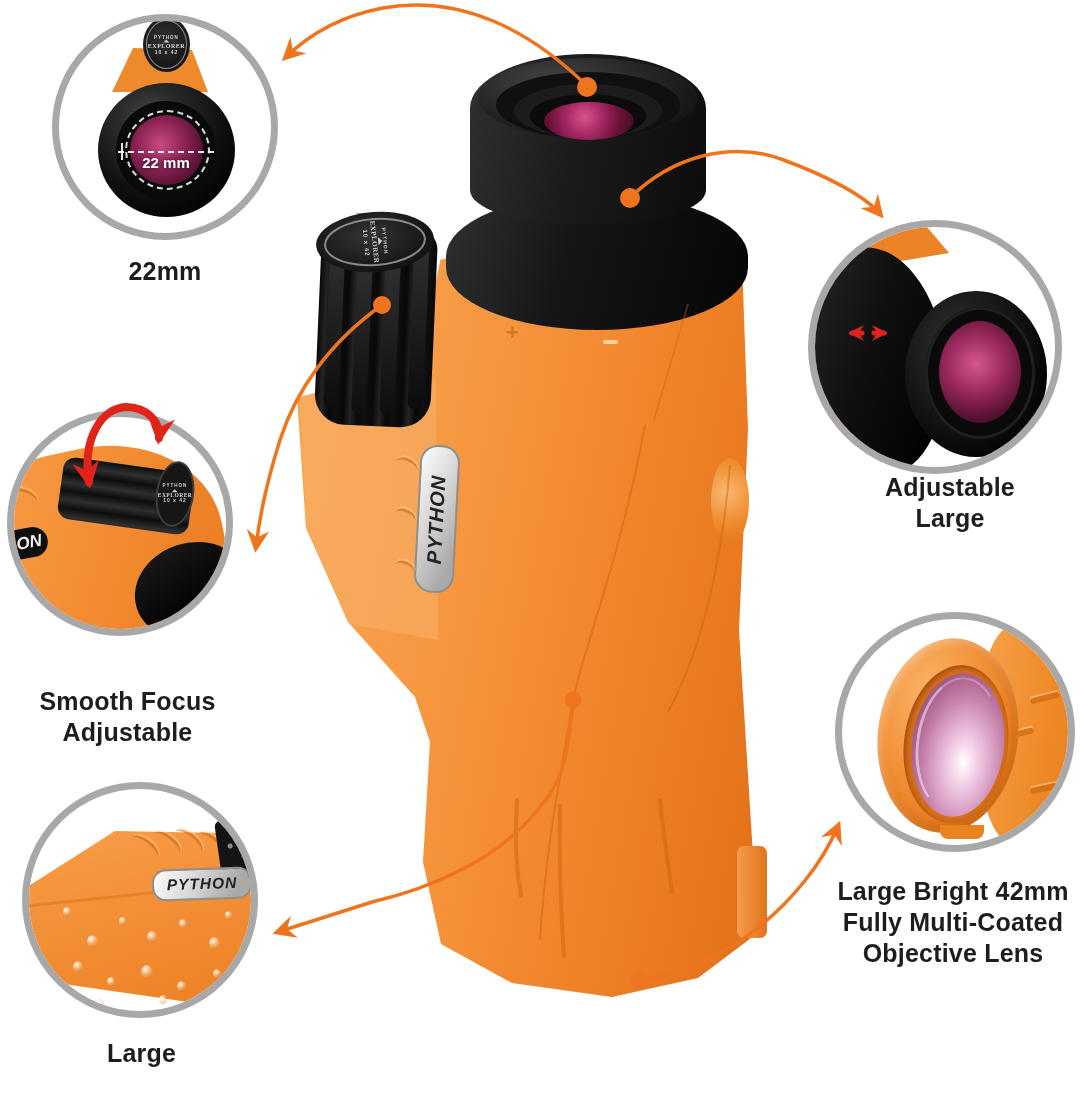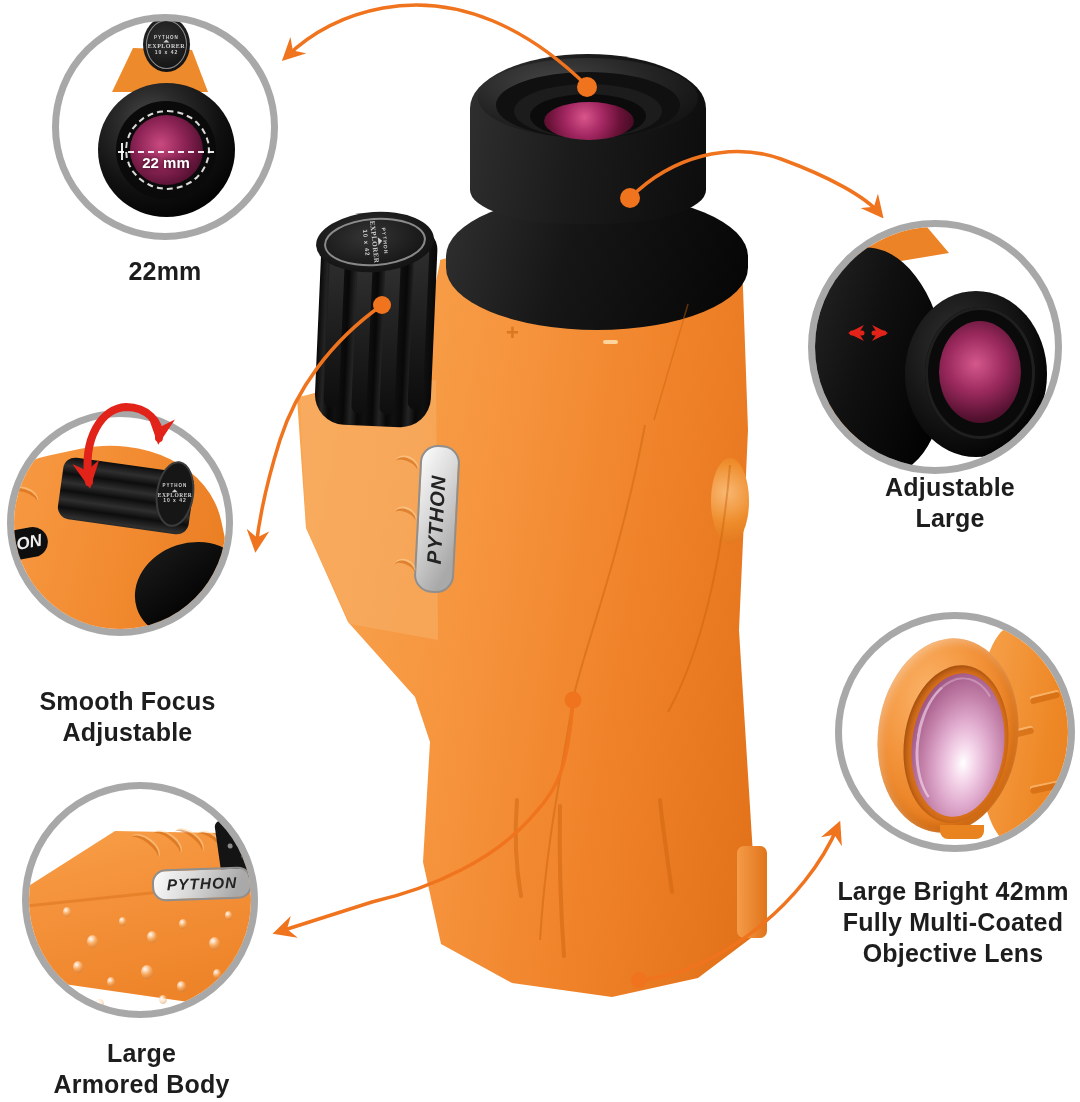--- a/index.html
+++ b/index.html
@@ -222,21 +222,20 @@
   <div class="callout-label" style="left:820px;top:472px;width:260px;">
     <div>Adjustable</div>
     <div>Large</div>
   </div>
   <div class="callout-label" style="left:0px;top:646px;width:255px;margin-top:40px;">
     <div>Smooth Focus</div>
     <div>Adjustable</div>
   </div>
   <div class="callout-label" style="left:14px;top:1038px;width:255px;">
     <div>Large</div>
-    <div>Armored Body</div>
   </div>
   <div class="callout-label" style="left:808px;top:876px;width:290px;">
     <div>Large Bright 42mm</div>
     <div>Fully Multi-Coated</div>
     <div>Objective Lens</div>
   </div>
 
   <svg class="overlay" width="1080" height="1102" viewBox="0 0 1080 1102">
     <defs>
       <marker id="ahO" viewBox="0 0 12 12" refX="9" refY="6" markerWidth="6.5" markerHeight="6.5" orient="auto-start-reverse">

